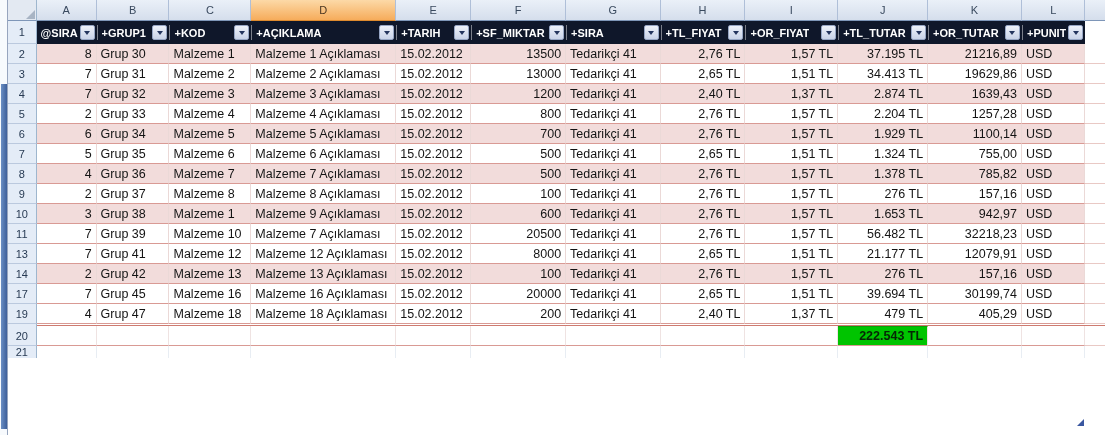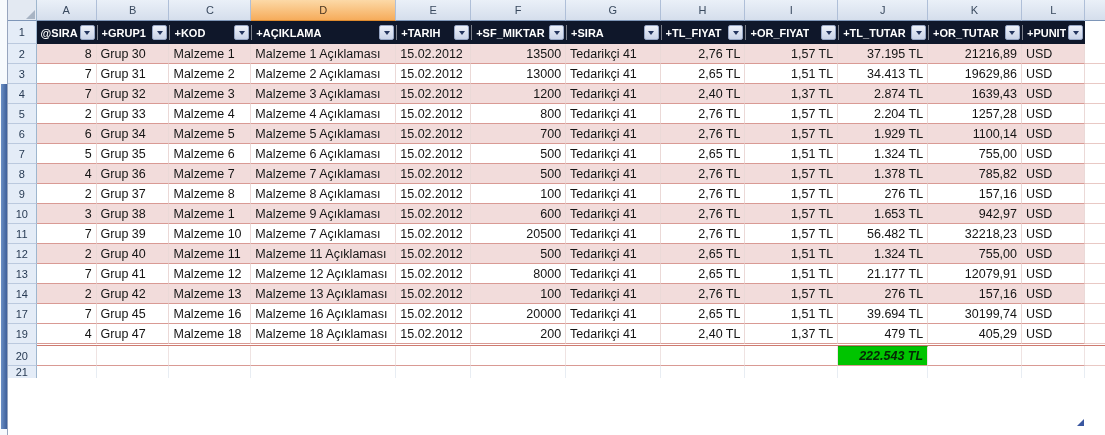--- a/index.html
+++ b/index.html
@@ -62,21 +62,21 @@
   td.m{background:#fff;border-bottom:1px solid #E9C9C5;}
   td.lt-m{background:linear-gradient(#EAF0F8,#D5DEEC);
     border-bottom:1px solid #7E96B8;border-right:none;}
   td.m-white{background:#fff;border-bottom:none;}
 
   
   td.divline{background:linear-gradient(#FFFFFF 0,#FFFFFF 1px,#CE7B70 1px,#CE7B70 2px);}
 
   
   td.t{background:#fff;border-right:1px solid #EFE3E2;
-    border-bottom:1px solid #D99A94;font-size:12.5px;padding:0 4px;font-style:italic;}
+    border-bottom:1px solid #D99A94;font-size:12.5px;padding:0 4px;}
   td.t.green{background:#00C400;border-top:1px solid #0AA10A;
     font-weight:bold;color:#052605;text-align:right;}
 
   
   td.p{background:#fff;border-right:1px solid #E8EDF3;border-bottom:none;}
 
   .resize-handle{position:absolute;left:1077px;top:419px;width:0;height:0;
     border-left:7px solid transparent;border-bottom:7px solid #3A57A0;}
 </style>
 </head>
@@ -376,36 +376,20 @@
             <td class="c al-l">15.02.2012</td>
             <td class="c al-r">20500</td>
             <td class="c al-l">Tedarikçi 41</td>
             <td class="c al-r">2,76 TL</td>
             <td class="c al-r">1,57 TL</td>
             <td class="c al-r">56.482 TL</td>
             <td class="c al-r">32218,23</td>
             <td class="c al-l">USD</td>
             <td class="m"></td>
           </tr>
-          <tr class="r-data stripe">
-            <td class="rh">12</td>
-            <td class="c al-r">2</td>
-            <td class="c al-l">Grup 40</td>
-            <td class="c al-l">Malzeme 11</td>
-            <td class="c al-l">Malzeme 11 Açıklaması</td>
-            <td class="c al-l">15.02.2012</td>
-            <td class="c al-r">500</td>
-            <td class="c al-l">Tedarikçi 41</td>
-            <td class="c al-r">2,65 TL</td>
-            <td class="c al-r">1,51 TL</td>
-            <td class="c al-r">1.324 TL</td>
-            <td class="c al-r">755,00</td>
-            <td class="c al-l">USD</td>
-            <td class="m"></td>
-          </tr>
           <tr class="r-data">
             <td class="rh">13</td>
             <td class="c al-r">7</td>
             <td class="c al-l">Grup 41</td>
             <td class="c al-l">Malzeme 12</td>
             <td class="c al-l">Malzeme 12 Açıklaması</td>
             <td class="c al-l">15.02.2012</td>
             <td class="c al-r">8000</td>
             <td class="c al-l">Tedarikçi 41</td>
             <td class="c al-r">2,65 TL</td>

